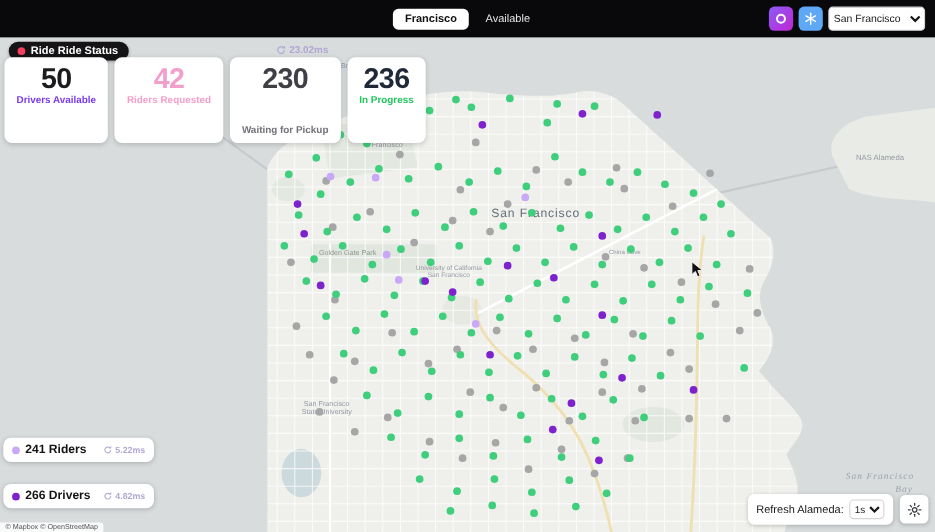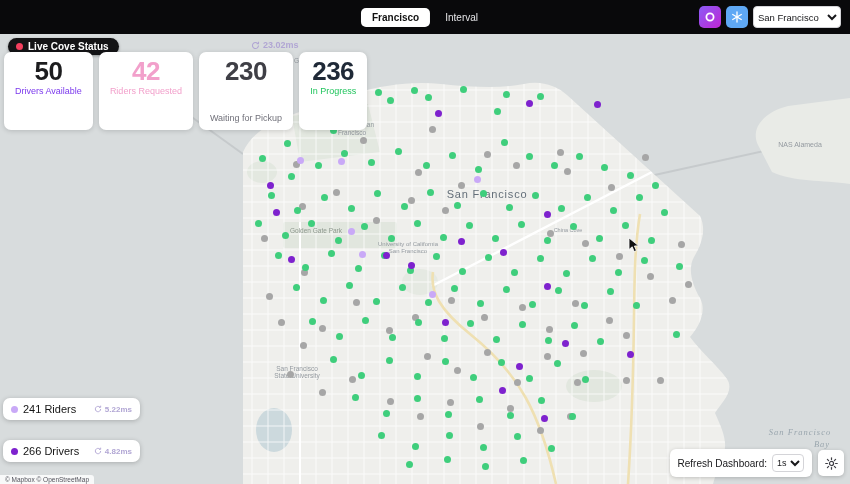--- a/index.html
+++ b/index.html
@@ -26,43 +26,43 @@
   .map-label{position:absolute;transform:translate(-50%,-50%);white-space:nowrap;pointer-events:none;color:#949aa0}
 
   
   .live-badge{position:absolute;left:8px;top:4px;display:flex;align-items:center;gap:5px;background:#141416;color:#fff;font-size:10px;font-weight:600;padding:3px 10px 3px 8px;border-radius:10px;box-shadow:0 1px 3px rgba(0,0,0,.35)}
   .live-dot{width:7px;height:7px;border-radius:50%;background:#f43f5e}
   .timer-chip{display:flex;align-items:center;gap:3px;font-size:9px;color:#b1a6d4;font-weight:600}
   .timer-main{position:absolute;left:251px;top:6px}
   .stats-row{position:absolute;left:4px;top:18px;display:flex;gap:6px}
   .stat-card{background:#fff;border-radius:7px;box-shadow:0 1px 5px rgba(0,0,0,.16);padding:6px 11px 7px;text-align:center;min-width:58px}
   .stat-value{font-size:26px;font-weight:700;line-height:1.05;letter-spacing:-.5px}
-  .stat-label{font-size:9px;font-weight:400;margin-top:1px}
+  .stat-label{font-size:9px;font-weight:700;margin-top:1px}
   .info-card{position:absolute;left:3px;width:137px;background:#fff;border-radius:7px;overflow:hidden;box-shadow:0 1px 5px rgba(0,0,0,.22)}
   .card-riders{top:364px}.card-drivers{top:406px}
   .info-head{display:flex;align-items:center;gap:5px;padding:5px 8px}
   .info-dot{width:7px;height:7px;border-radius:50%}
-  .info-title{font-size:11px;font-weight:400;color:#141414}
+  .info-title{font-size:11px;font-weight:700;color:#141414}
   .info-head .timer-chip{margin-left:auto;font-size:8px}
   .info-foot{background:#47474b;color:#f4f4f5;font-size:7.5px;padding:3px 8px}
   .refresh-box{position:absolute;right:38px;top:415px;background:#fff;border-radius:6px;box-shadow:0 1px 4px rgba(0,0,0,.2);display:flex;align-items:center;gap:5px;padding:5px 8px;height:28px}
   .refresh-label{font-size:10px;font-weight:500;color:#18181b}
   .interval-select{font-size:9px;height:18px;border:1px solid #d4d4d8;border-radius:4px;background:#fff;color:#18181b}
   .gear-btn{position:absolute;right:6px;top:416px;width:26px;height:26px;background:#fff;border:none;border-radius:5px;box-shadow:0 1px 4px rgba(0,0,0,.2);display:flex;align-items:center;justify-content:center;color:#3f3f46;cursor:pointer}
   .attribution{position:absolute;left:0;bottom:0;background:rgba(255,255,255,.82);font-size:6.5px;color:#52525b;padding:1px 5px;border-top-right-radius:3px;z-index:20}
   .cursor{position:absolute;left:628px;top:203px;z-index:40;pointer-events:none}
 </style>
 </head>
 <body>
 
 <div class="header">
 
   <div class="tabs">
     <button class="tab active">Francisco</button>
-    <button class="tab">Interval</button>
+    <button class="tab">Available</button>
   </div>
 
   <div class="header-right">
     <button class="icon-btn btn-purple">
       <svg width="12" height="12" viewBox="0 0 12 12">
         <circle cx="6" cy="6" r="3.6" fill="none" stroke="#fff" stroke-width="1.8"></circle>
       </svg>
     </button>
     <button class="icon-btn btn-blue">
       <svg width="12" height="12" viewBox="0 0 12 12">
@@ -396,21 +396,21 @@
       <div class="dot" style="left: 626.5px; top: 316.5px; background: rgb(126, 34, 206);"></div>
       <div class="dot" style="left: 515.5px; top: 328.5px; background: rgb(126, 34, 206);"></div>
       <div class="dot" style="left: 498.5px; top: 352.5px; background: rgb(126, 34, 206);"></div>
       <div class="dot" style="left: 540.5px; top: 380.5px; background: rgb(126, 34, 206);"></div>
       <div class="dot" style="left: 441.5px; top: 284.5px; background: rgb(126, 34, 206);"></div>
       <div class="dot" style="left: 593.5px; top: 66.5px; background: rgb(126, 34, 206);"></div>
     </div>
 
   <div class="live-badge">
     <span class="live-dot"></span>
-    <span>Live Cove Status</span>
+    <span>Ride Ride Status</span>
   </div>
 
   <div class="timer-chip timer-main">
     <svg width="9" height="9" viewBox="0 0 12 12">
       <path d="M10 6a4 4 0 1 1-1.2-2.8 M10 1v2.5H7.5" fill="none" stroke="currentColor" stroke-width="1.4"></path>
     </svg>
     <span>23.02ms</span>
   </div>
 
   <div class="stats-row">
@@ -452,21 +452,21 @@
       <span class="timer-chip">
         <svg width="8" height="8" viewBox="0 0 12 12">
           <path d="M10 6a4 4 0 1 1-1.2-2.8 M10 1v2.5H7.5" fill="none" stroke="currentColor" stroke-width="1.4"></path>
         </svg>
         <span>4.82ms</span>
       </span>
     </div>
   </div>
 
   <div class="refresh-box">
-    <span class="refresh-label">Refresh Dashboard:</span>
+    <span class="refresh-label">Refresh Alameda:</span>
     <select class="interval-select">
       <option>1s</option>
     </select>
   </div>
   <button class="gear-btn">
     <svg width="13" height="13" viewBox="0 0 14 14">
       <circle cx="7" cy="7" r="2.2" fill="none" stroke="currentColor" stroke-width="1.3"></circle>
       <g stroke="currentColor" stroke-width="1.3" stroke-linecap="round">
         <line x1="7" y1="0.8" x2="7" y2="2.6"></line>
           <line x1="7" y1="11.4" x2="7" y2="13.2"></line>

